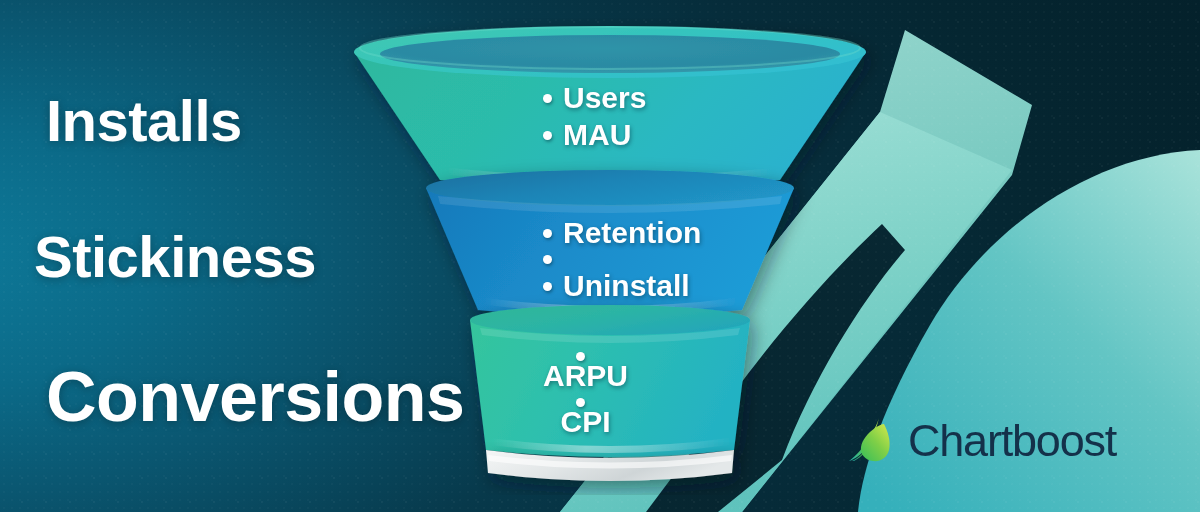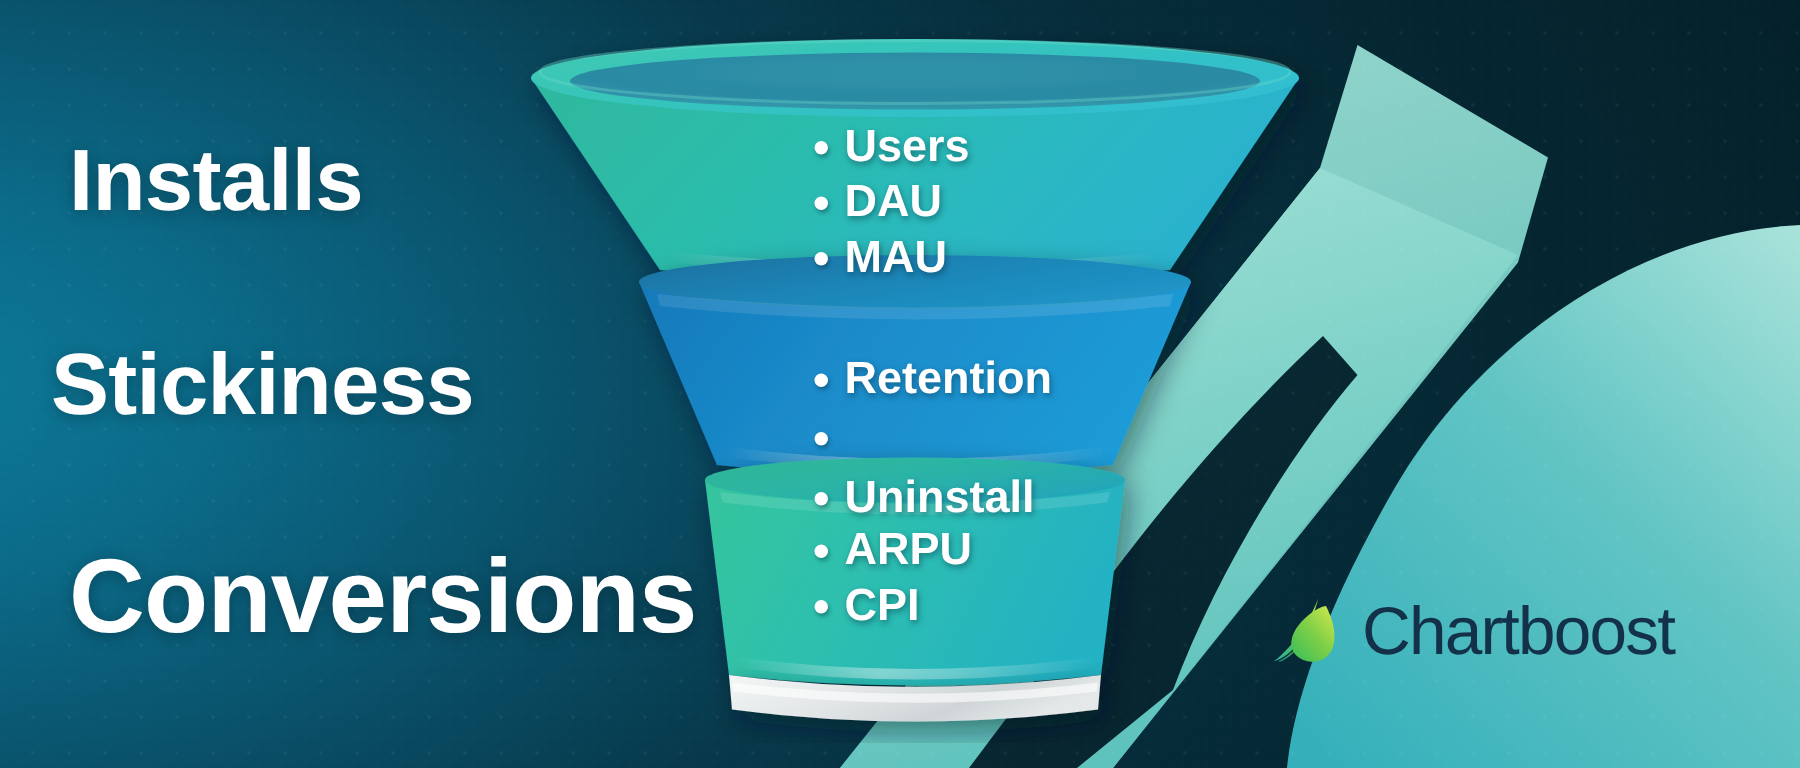--- a/index.html
+++ b/index.html
@@ -63,27 +63,27 @@
   .bullets li{list-style:none;display:flex;align-items:center;}
   .bullets ul{margin:0;padding:0;}
   .bullets .dot{
     display:inline-block;width:9px;height:9px;border-radius:50%;
     background:#ffffff;margin-right:11px;flex:0 0 auto;
     box-shadow:1px 2px 3px rgba(0,40,55,0.4);
   }
   #bullets-1{left:543px;top:83px;font-size:30px;}
   #bullets-1 li{margin-bottom:7px;}
   #bullets-2{left:543px;top:218px;font-size:30px;}
-  #bullets-2 li{margin-bottom:7px;margin-top:20px;}
+  #bullets-2 li{margin-bottom:7px;}
   #bullets-3{left:543px;top:352px;font-size:30px;}
-  #bullets-3 li{margin-bottom:7px;}
+  #bullets-3 li{margin-bottom:7px;flex-direction:column;}
 
   
   #logo{
-    position:absolute;left:848px;top:396px;
+    position:absolute;left:848px;top:416px;
     display:flex;align-items:center;gap:14px;
   }
   #logo-wordmark{
     font-size:45px;font-weight:400;color:#14314a;
     letter-spacing:-1.2px;line-height:1;
     font-family:"Liberation Sans", sans-serif;
   }
 </style>
 </head>
 <body>
@@ -223,24 +223,20 @@
   </div>
 
   <div class="bullets" id="bullets-1">
     <ul>
       <li>
         <span class="dot"></span>
         <span>Users</span>
       </li>
       <li>
         <span class="dot"></span>
-        <span>DAU</span>
-      </li>
-      <li>
-        <span class="dot"></span>
         <span>MAU</span>
       </li>
     </ul>
   </div>
 
   <div class="bullets" id="bullets-2">
     <ul>
       <li>
         <span class="dot"></span>
         <span>Retention</span>

